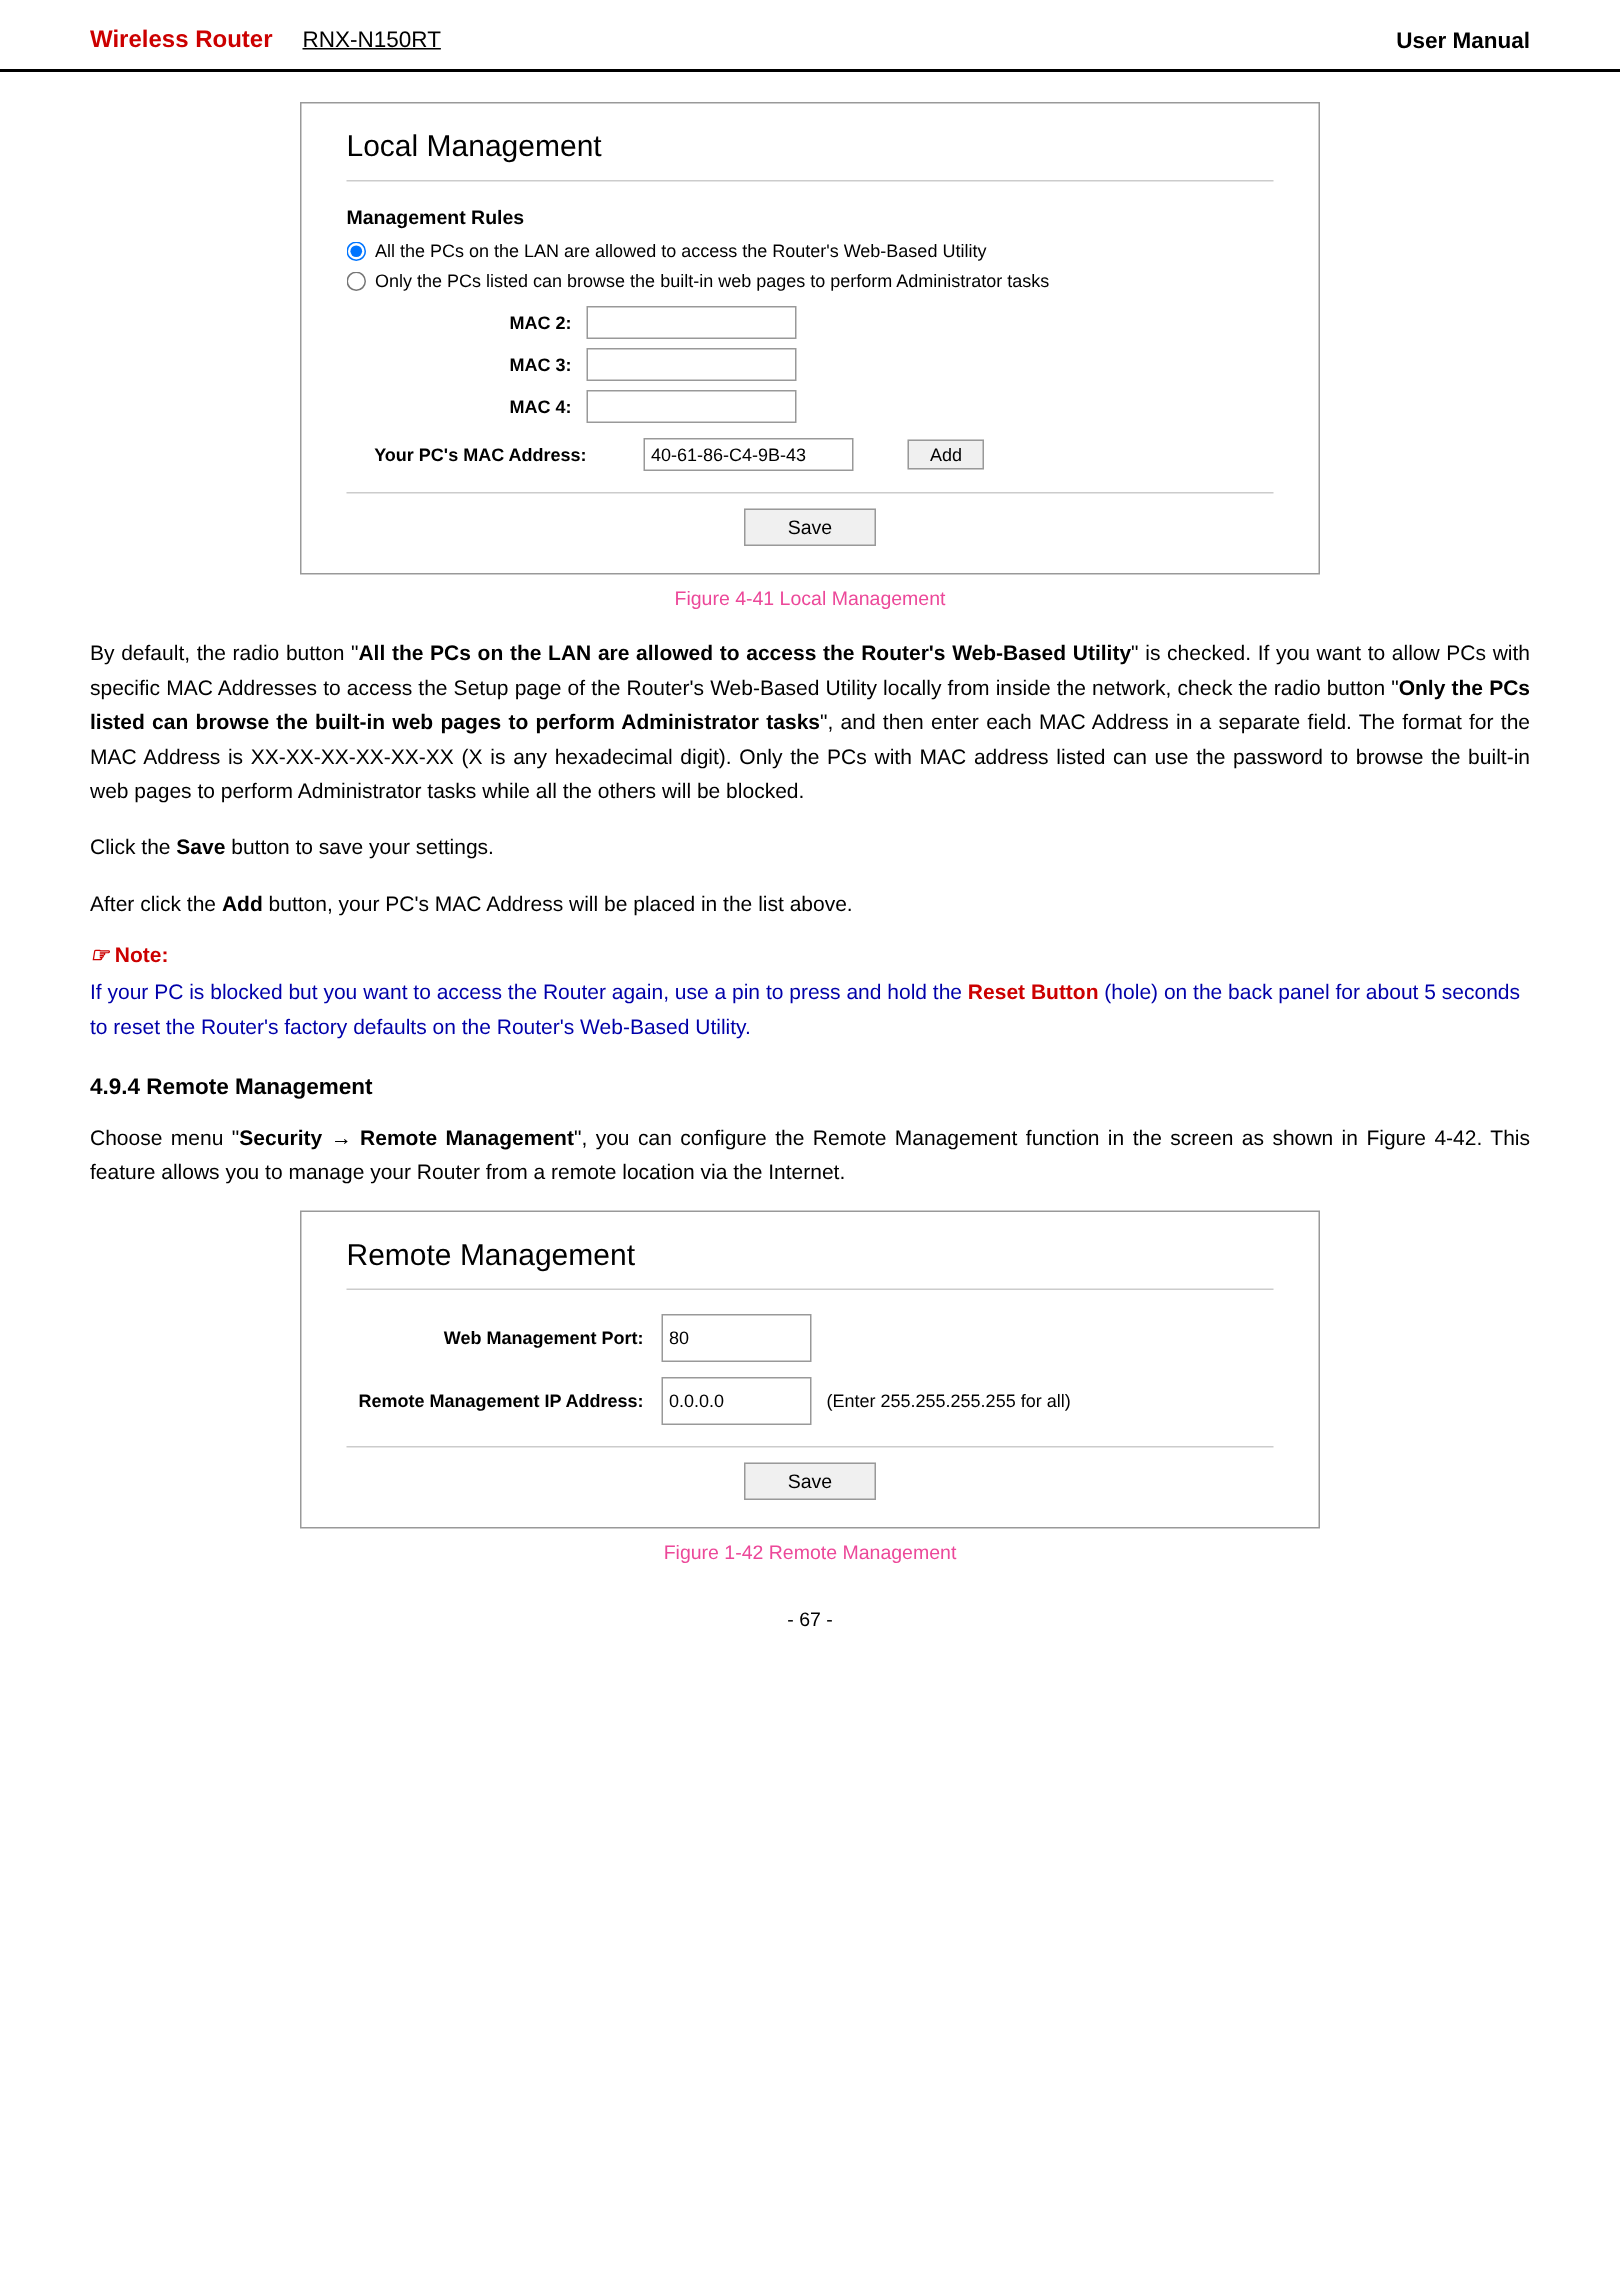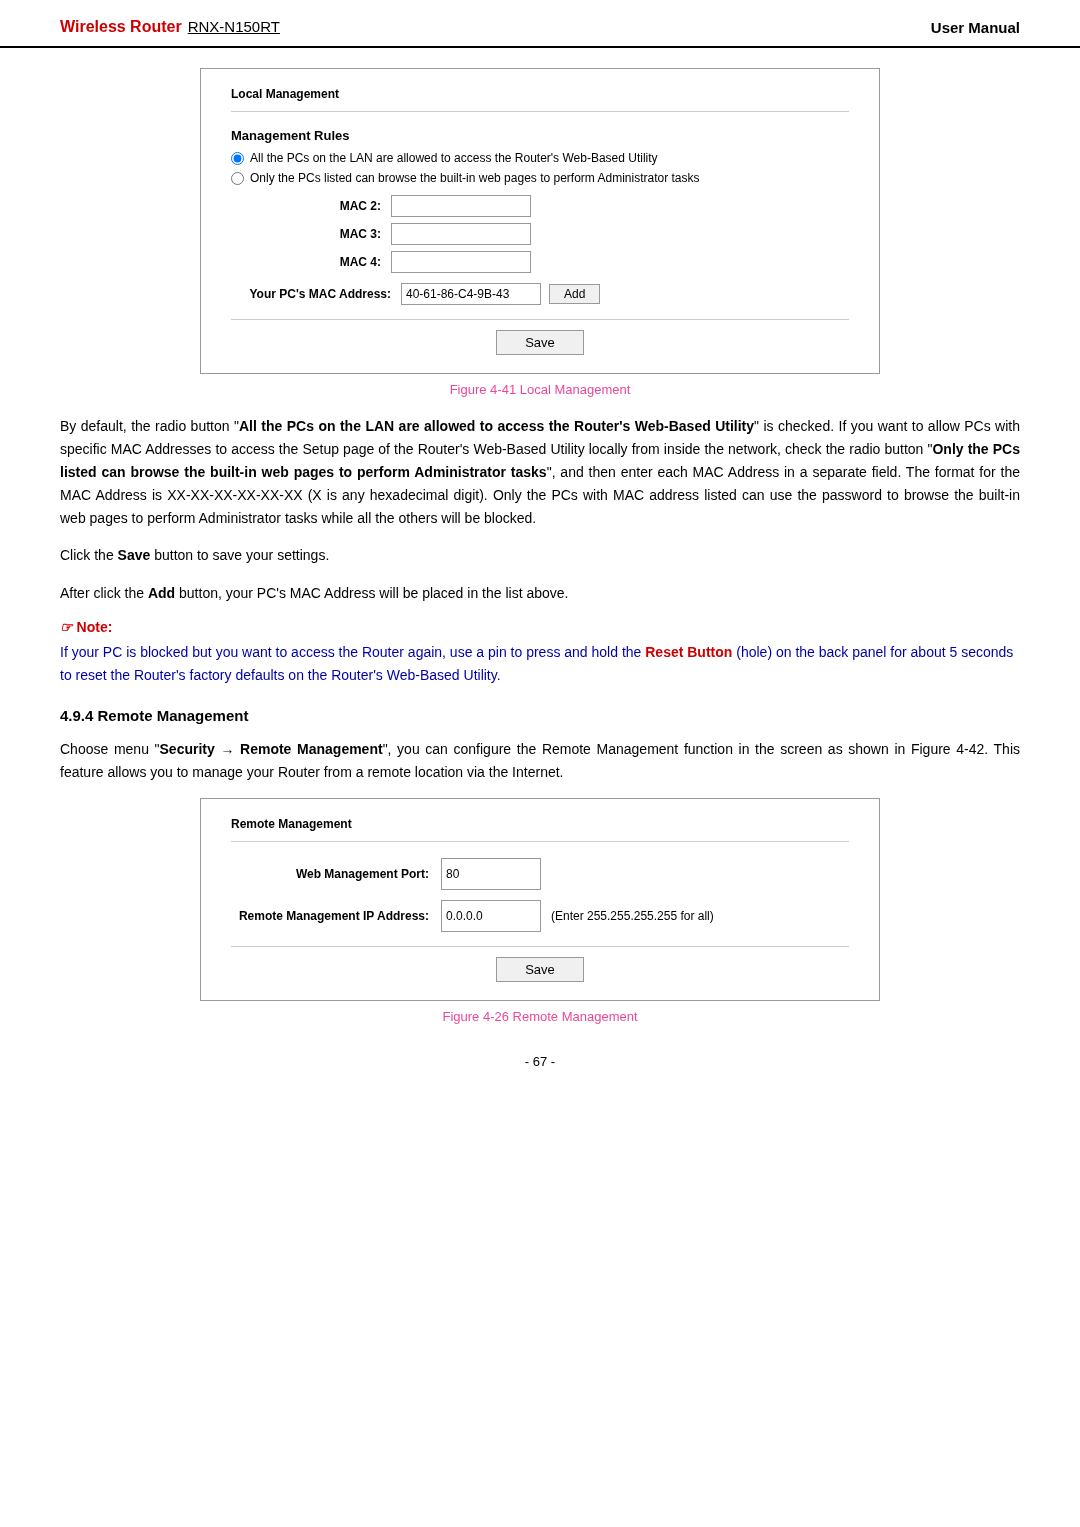--- a/index.html
+++ b/index.html
@@ -18,21 +18,21 @@
       display: flex;
       justify-content: space-between;
       align-items: center;
       padding: 18px 60px 10px 60px;
       border-bottom: 2px solid #000;
       margin-bottom: 20px;
     }
     .header-left {
       display: flex;
       align-items: baseline;
-      gap: 6px;
+      gap: 20px;
     }
     .header-wireless {
       color: #c00;
       font-weight: bold;
       font-size: 16px;
     }
     .header-model {
       font-size: 15px;
       color: #000;
       text-decoration: underline;
@@ -50,22 +50,22 @@
 
     
     .diagram-box {
       border: 1px solid #999;
       margin: 0 auto 8px auto;
       width: 680px;
       padding: 18px 30px 18px 30px;
       background: #fff;
     }
     .diagram-title {
-      font-size: 12px;
-      font-weight: bold;
+      font-size: 20px;
+      font-weight: normal;
       border-bottom: 1px solid #ccc;
       padding-bottom: 10px;
       margin-bottom: 16px;
     }
 
     
     .section-label {
       font-weight: bold;
       font-size: 13px;
       margin-bottom: 8px;
@@ -102,20 +102,21 @@
       font-size: 12px;
       padding: 2px 4px;
     }
     .pc-mac-row {
       display: flex;
       align-items: center;
       margin-top: 6px;
       font-size: 12px;
       font-weight: bold;
       margin-left: 0;
+      gap: 28px;
     }
     .pc-mac-label {
       width: 170px;
       text-align: right;
       padding-right: 10px;
     }
     .pc-mac-input {
       width: 140px;
       height: 22px;
       border: 1px solid #999;
@@ -329,17 +330,17 @@
         <input class="rm-input" type="text" value="0.0.0.0" style="">
         <span class="rm-hint">(Enter 255.255.255.255 for all)</span>
       </div>
     </div>
 
     <div class="save-row">
       <button class="save-btn">Save</button>
     </div>
   </div>
 
-  <div class="figure-caption">Figure 4-26    Remote Management</div>
+  <div class="figure-caption">Figure 1-42    Remote Management</div>
 
   <div class="page-number">- 67 -</div>
 
 </div>
 
 </body></html>

